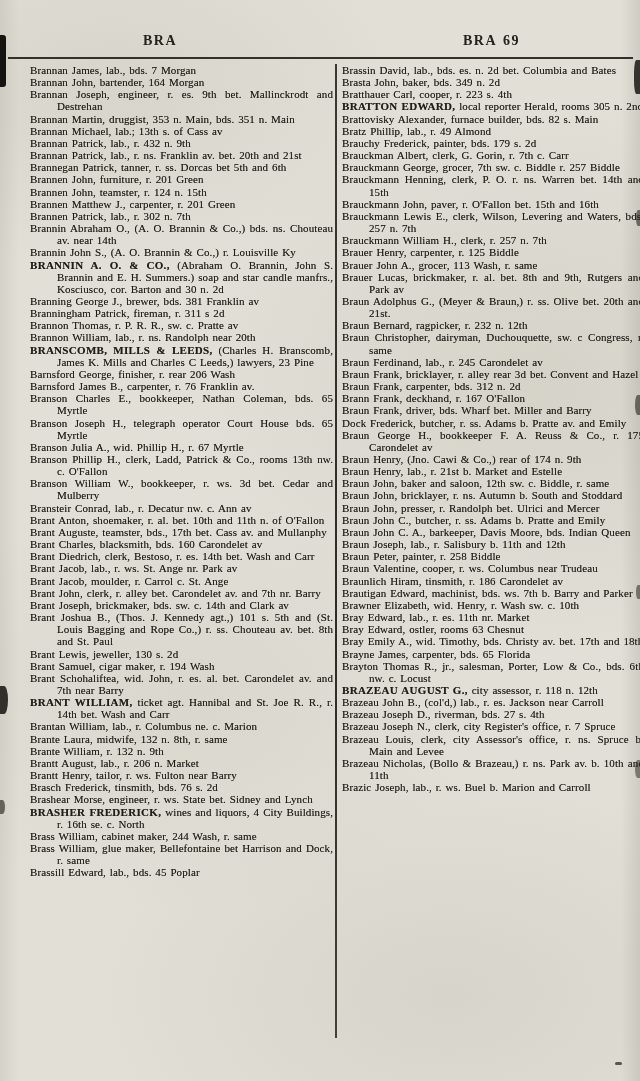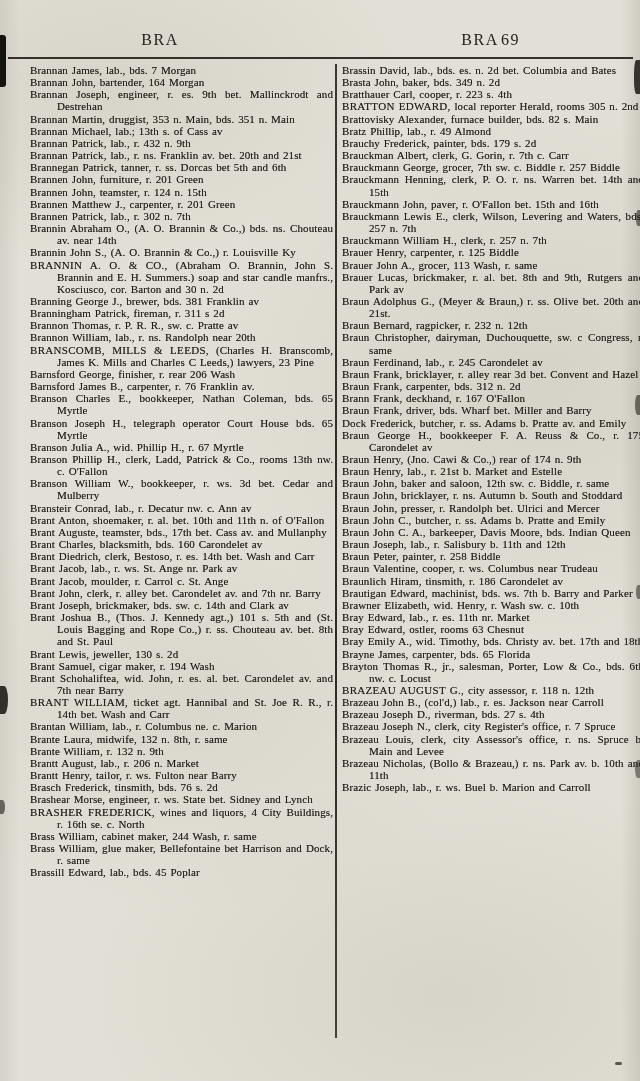--- a/index.html
+++ b/index.html
@@ -13,30 +13,30 @@
       radial-gradient(ellipse 420px 300px at 30% 65%, rgba(120,115,100,0.08), transparent 70%),
       radial-gradient(ellipse 520px 320px at 70% 92%, rgba(118,112,98,0.10), transparent 70%),
       linear-gradient(90deg, rgba(90,85,75,0.10) 0%, rgba(0,0,0,0) 3%, rgba(0,0,0,0) 97%, rgba(90,85,75,0.14) 100%);
     font-family:"Liberation Serif","DejaVu Serif",serif;
     color:#211e1a;
   }
   .header{position:absolute;top:31px;left:0;width:640px;height:26px;}
   .header .h-bra-left{position:absolute;left:0;width:320px;text-align:center;}
   .header .h-bra-right{position:absolute;left:320px;width:320px;text-align:center;}
   .header .h-num{position:absolute;left:0;width:520px;text-align:right;}
-  .header span{font-size:16px;font-weight:normal;letter-spacing:1.5px;color:#26221d;}
+  .header span{font-size:14px;font-weight:bold;letter-spacing:1.5px;color:#26221d;}
   .rule{position:absolute;top:57px;left:8px;width:625px;height:0;border-top:2.4px solid #35302a;}
   .columns{position:absolute;top:64px;left:24px;width:617px;display:flex;margin-left:6px;}
   .col{font-size:11px;line-height:12.15px;letter-spacing:0.1px;word-spacing:1px;
        text-shadow:0 0 0.4px rgba(25,22,18,0.55);}
   .col-left{width:303px;}
   .divider{width:2px;min-height:974px;background:linear-gradient(#3c3731,#2e2a25 60%,#45403a);margin-left:2px;margin-right:5px;}
   .col-right{width:302px;}
   .entry{padding-left:27px;text-indent:-27px;text-align:justify;}
-  .entry.lead .entry-name{font-weight:normal;letter-spacing:0.3px;}
+  .entry.lead .entry-name{font-weight:bold;letter-spacing:0.3px;}
   .art{position:absolute;pointer-events:none;}
   .a-tl{left:0;top:35px;width:6px;height:52px;background:#15130f;border-radius:0 3px 3px 0;}
   .a-l2{left:0;top:686px;width:8px;height:28px;background:#201d18;opacity:.9;border-radius:0 60% 60% 0;}
   .a-l3{left:0;top:800px;width:5px;height:14px;background:#2a261f;opacity:.65;border-radius:0 50% 50% 0;}
   .a-r1{right:0;top:60px;width:6px;height:34px;background:#1b1813;opacity:.85;border-radius:40% 0 0 40%;}
   .a-r2{right:0;top:210px;width:4px;height:16px;background:#2a261f;opacity:.6;border-radius:50% 0 0 50%;}
   .a-r3{right:0;top:395px;width:5px;height:20px;background:#25211b;opacity:.6;border-radius:50% 0 0 50%;}
   .a-r4{right:0;top:585px;width:4px;height:14px;background:#2a261f;opacity:.55;border-radius:50% 0 0 50%;}
   .a-r5{right:0;top:760px;width:5px;height:18px;background:#25211b;opacity:.5;border-radius:50% 0 0 50%;}
   .a-br{right:18px;top:1062px;width:7px;height:3px;background:#3a352d;opacity:.8;border-radius:2px;}

